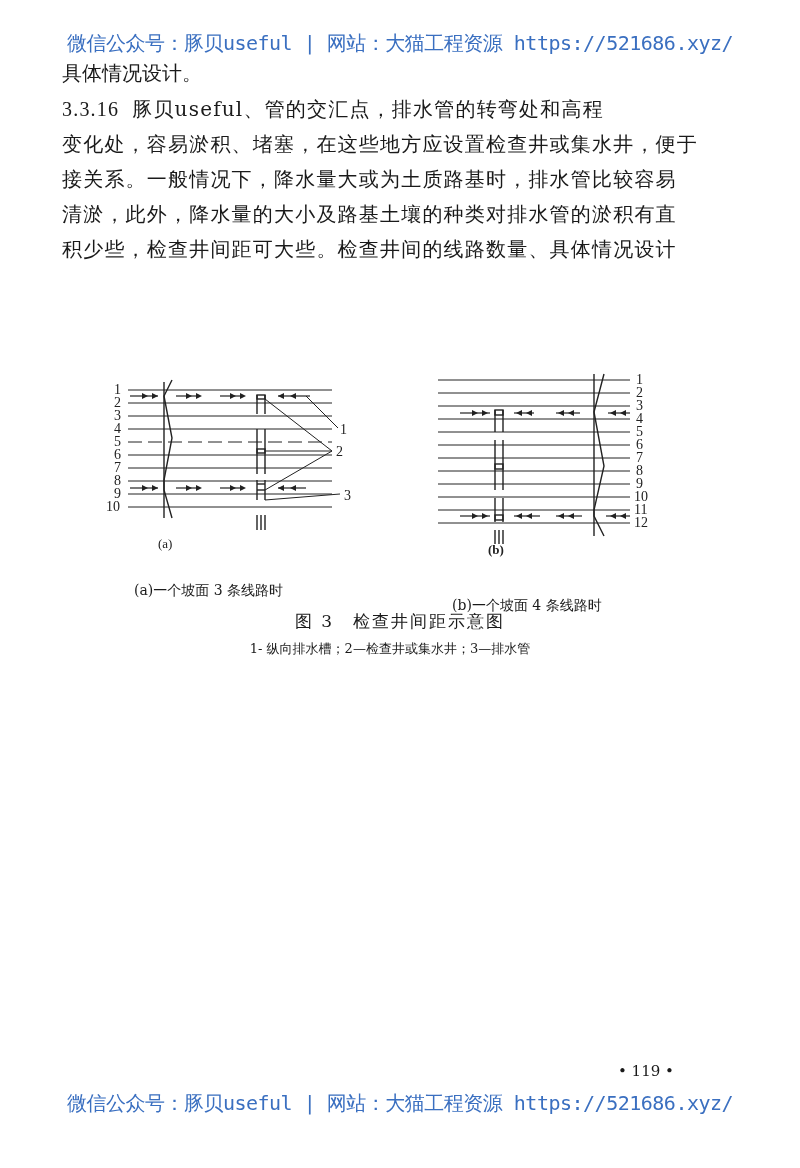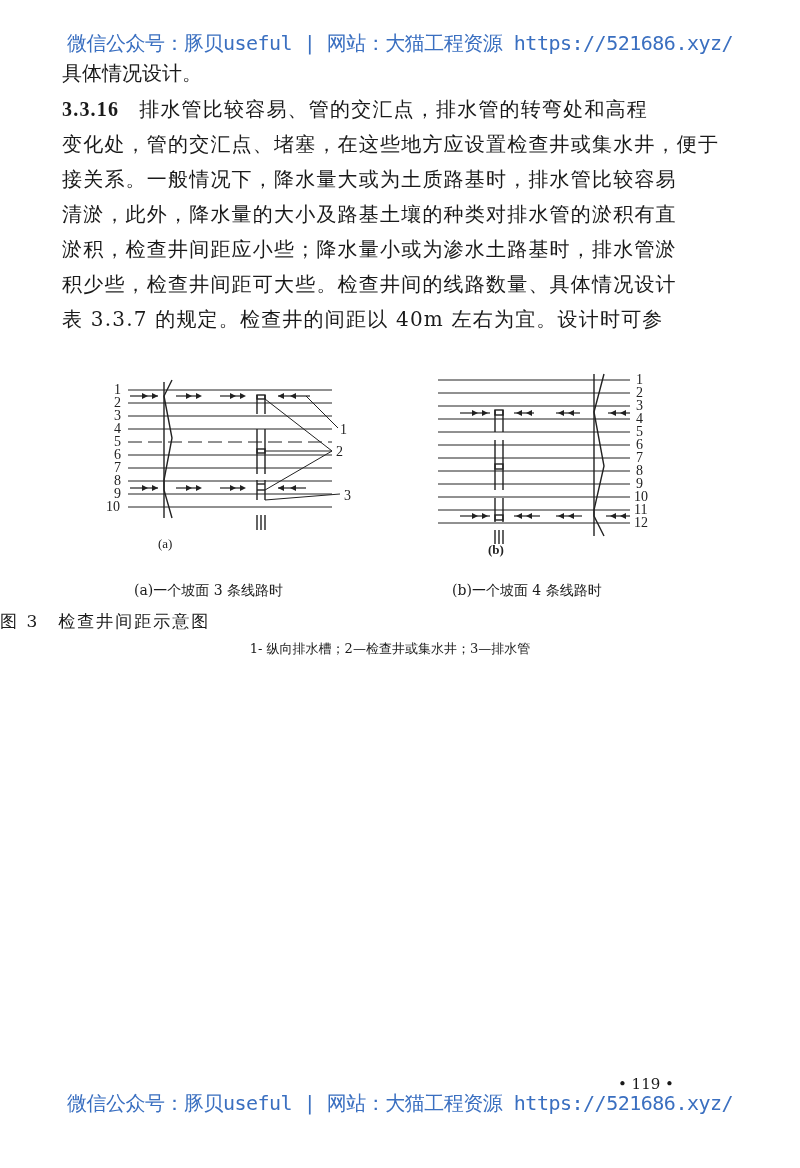--- a/index.html
+++ b/index.html
@@ -6,46 +6,44 @@
   body { width: 800px; height: 1168px; position: relative; overflow: hidden;
          font-family: "DejaVu Serif", "Liberation Serif", serif; color: #1a1a1a; }
   .watermark { position: absolute; left: 0; width: 800px; text-align: center;
                color: #3a6fc0; font-family: "DejaVu Sans Mono", "Liberation Mono", monospace;
                font-size: 20px; letter-spacing: -0.5px; white-space: nowrap; }
   .wm-top { top: 30px; }
   .wm-bottom { top: 1090px; }
   .body-text { position: absolute; left: 62px; width: 640px; font-size: 20px; line-height: 35px; }
   .line { white-space: nowrap; letter-spacing: 1.2px; }
   .first-line { position: absolute; left: 62px; top: 60px; font-size: 20px; }
-  .sec-num { font-weight: bold; font-family: "Liberation Serif", serif; margin-right: 20px; }
+  .sec-num { font-weight: normal; font-family: "Liberation Serif", serif; margin-right: 13px; }
   .figure { position: absolute; left: 100px; top: 372px; width: 600px; height: 200px; }
   .fig-label { font-family: "Liberation Serif", serif; font-size: 14px; }
   .cap-sub { position: absolute; top: 582px; font-size: 14px; }
   .cap-a { left: 134px; }
-  .cap-b { left: 452px; }
-  .cap-title { position: absolute; top: 610px; left: 0; width: 800px; text-align: left; font-size: 17px; }
+  .cap-b { left: 452px; margin-top: 15px; }
+  .cap-title { position: absolute; top: 610px; left: 0; width: 800px; text-align: center; font-size: 17px; }
   .cap-title span { letter-spacing: 2px; }
   .cap-legend { position: absolute; top: 640px; left: 0; width: 780px; text-align: center; font-size: 13px; }
-  .page-num { position: absolute; top: 1062px; left: 618px; font-size: 15px; margin-top: 13px; }
+  .page-num { position: absolute; top: 1062px; left: 618px; font-size: 15px; }
 </style>
 </head>
 <body>
 
 <div class="watermark wm-top">微信公众号：豚贝useful | 网站：大猫工程资源 https://521686.xyz/</div>
 
 <div class="first-line">具体情况设计。</div>
 
 <div class="body-text" style="top:92px;">
-  <div class="line"><span class="sec-num">3.3.16</span><span>排水管比较容易、管的交汇点，排水管的转弯处和高程</span></div>
-  <div class="line">变化处，管的交汇点、堵塞，在这些地方应设置检查井或集水井，便于</div>
+  <div class="line"><span class="sec-num">3.3.16</span><span>豚贝useful、管的交汇点，排水管的转弯处和高程</span></div>
+  <div class="line">变化处，容易淤积、堵塞，在这些地方应设置检查井或集水井，便于</div>
   <div class="line">接关系。一般情况下，降水量大或为土质路基时，排水管比较容易</div>
   <div class="line">清淤，此外，降水量的大小及路基土壤的种类对排水管的淤积有直</div>
-  <div class="line">淤积，检查井间距应小些；降水量小或为渗水土路基时，排水管淤</div>
   <div class="line">积少些，检查井间距可大些。检查井间的线路数量、具体情况设计</div>
-  <div class="line">表 3.3.7 的规定。检查井的间距以 40m 左右为宜。设计时可参</div>
 </div>
 
 <svg class="figure" viewBox="0 0 600 200" width="600" height="200" xmlns="http://www.w3.org/2000/svg">
   <g stroke="#222" stroke-width="1" fill="none">
 
     <line x1="28" y1="18" x2="232" y2="18"></line>
     <line x1="28" y1="31" x2="232" y2="31"></line>
     <line x1="28" y1="44" x2="232" y2="44"></line>
     <line x1="28" y1="57" x2="232" y2="57"></line>
     <line x1="28" y1="70" x2="232" y2="70" stroke-dasharray="14 6"></line>

